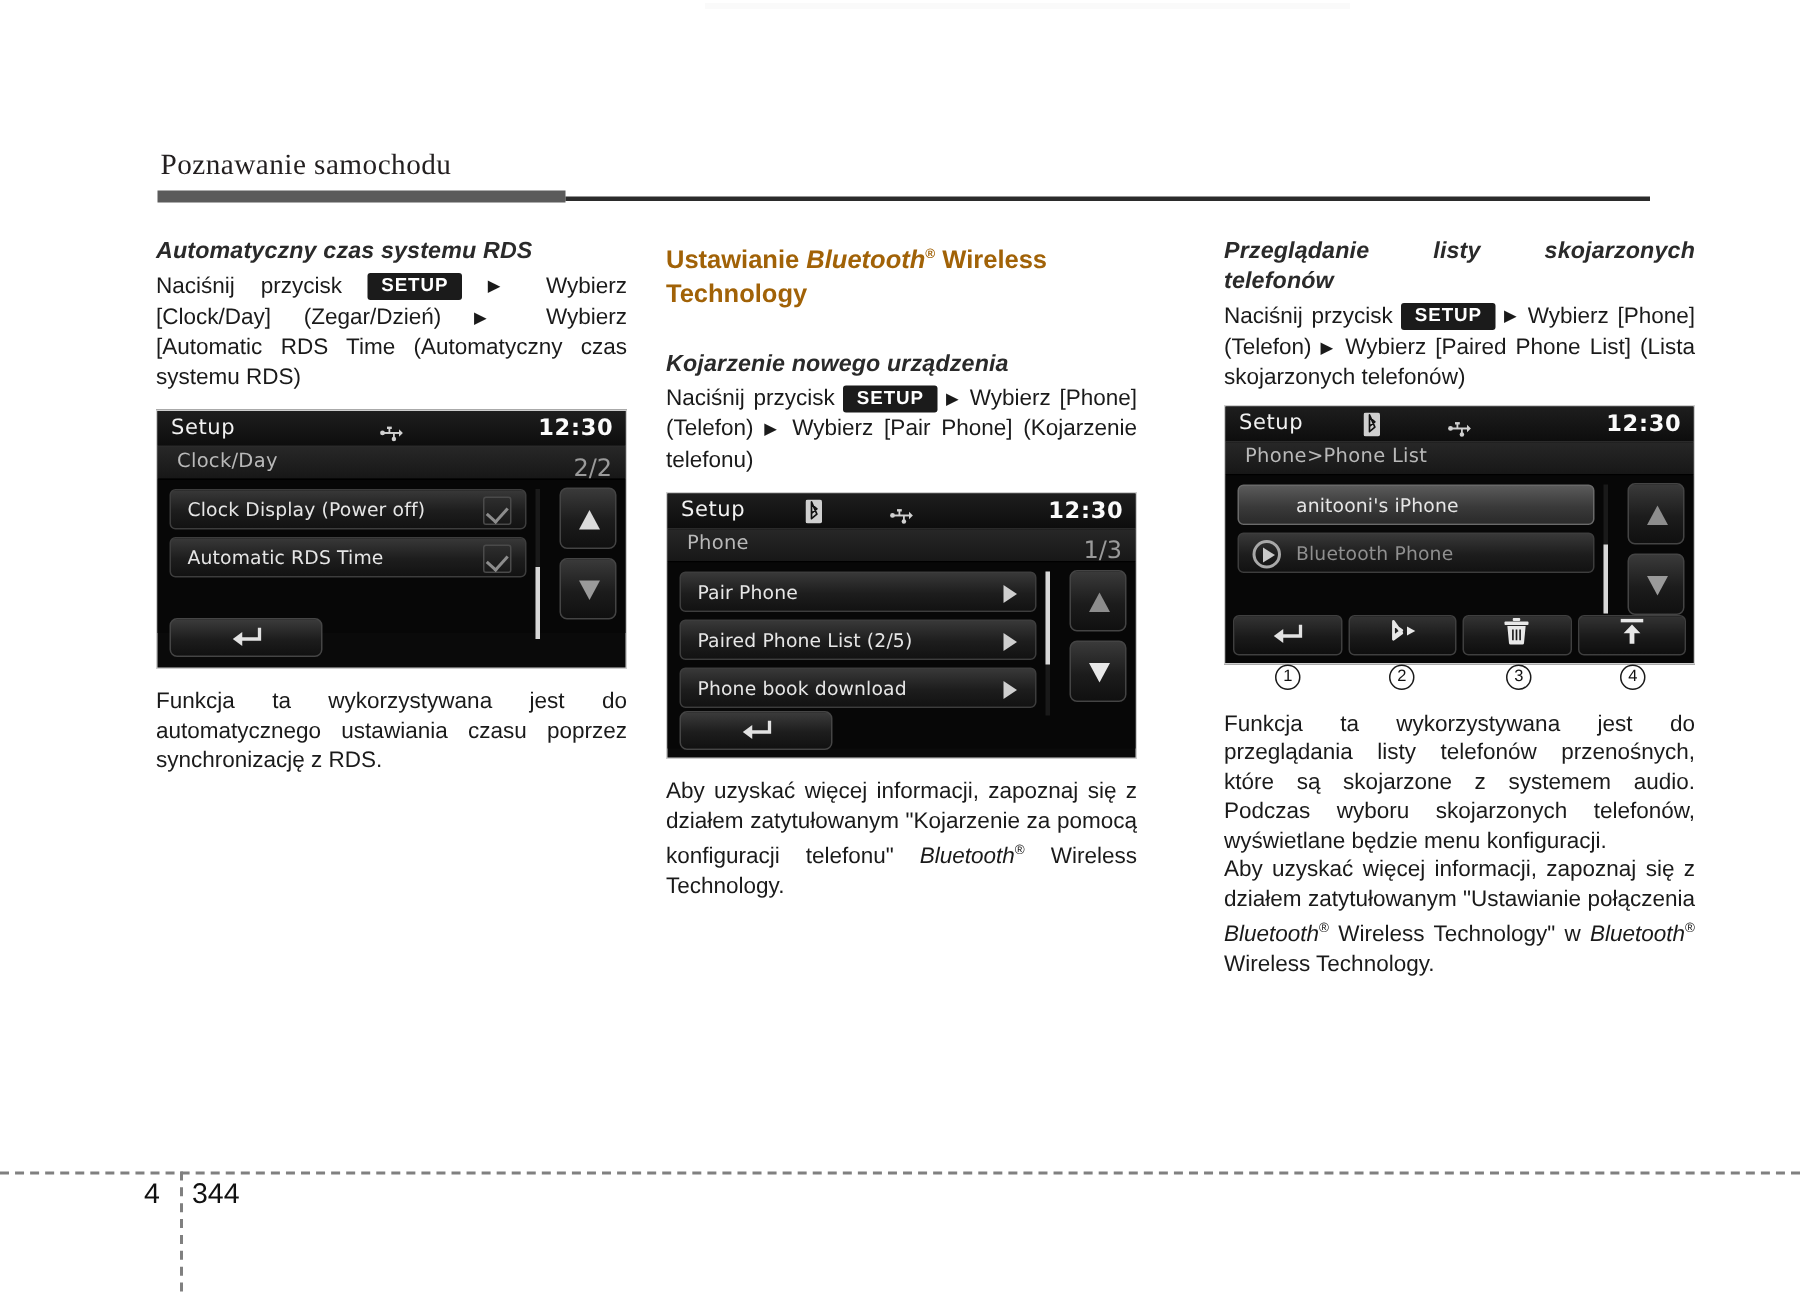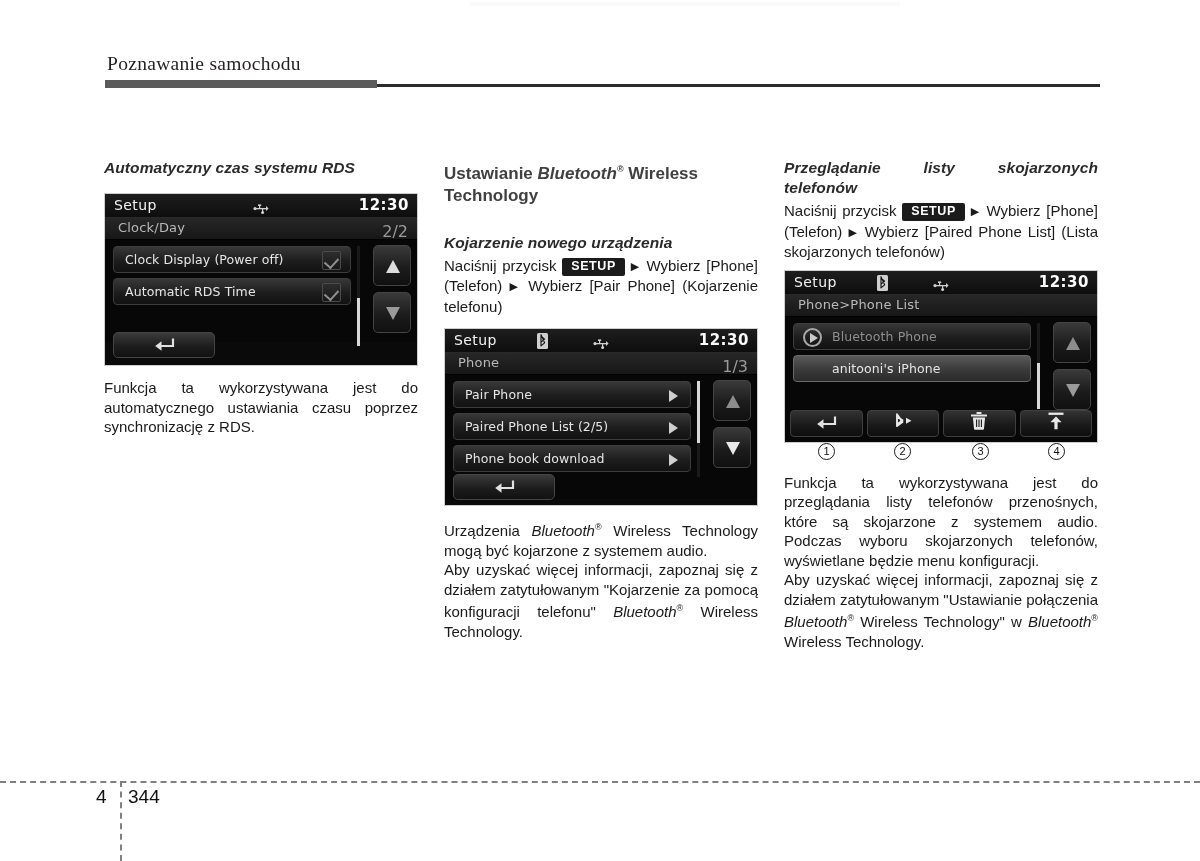--- a/index.html
+++ b/index.html
@@ -17,52 +17,53 @@
   .page-header {
     position:absolute; left:105px; top:52px; width:995px;
   }
   .page-header .chapter-title {
     font-family:"Liberation Serif", serif;
     font-size:19.5px;
     letter-spacing:.3px;
     color:#231f20;
     line-height:24px;
     padding-left:2px;
+    margin-top:47px;
   }
   .header-rule { position:relative; height:9px; margin-top:4px; }
   .header-rule .thick {
     position:absolute; left:0; top:0; width:272px; height:8px;
     background:#5b5b5b;
   }
   .header-rule .thin {
     position:absolute; left:272px; top:4px; right:0; height:3px;
     background:#2b2b2b;
   }
 
   
   .col { position:absolute; top:138px; width:314px;margin-top:20px; }
   .col-1 { left:104px; }
   .col-2 { left:444px; }
-  .col-3 { left:784px; }
+  .col-3 { left:816px; }
 
   
   .sec-title {
     font-size:15.5px;
     font-weight:bold;
     font-style:italic;
     color:#2a2a2a;
     line-height:20px;
     margin:0 0 3px 0;
     letter-spacing:.1px;
   }
   .sec-title.justify { text-align:justify; text-align-last:left; }
   .big-title {
     font-size:17px;
     font-weight:bold;
-    color:#404040;
+    color:#a16207;
     line-height:22px;
     margin:0 0 4px 0;
   }
   .big-title em { font-style:italic; }
   p.body {
     font-size:15px;
     line-height:19.5px;
     margin:0 0 0 0;
     text-align:justify;
     text-align-last:left;
@@ -282,20 +283,28 @@
   <div class="header-rule">
     <div class="thick"></div>
     <div class="thin"></div>
   </div>
 </div>
 
 <div class="col col-1">
 
   <div class="sec-title">Automatyczny czas systemu RDS</div>
 
+  <p class="body">
+    <span>Naciśnij  przycisk</span>
+    <span class="keycap">SETUP</span>
+    <span class="arr">▶</span>
+    <span>Wybierz [Clock/Day]  (Zegar/Dzień)</span>
+    <span class="arr">▶</span>
+    <span>Wybierz [Automatic  RDS Time  (Automatyczny czas systemu RDS)</span>
+  </p>
 
   <div class="spacer-12"></div>
 
   <div class="device" style="height:173px;">
     <div class="dev-titlebar">
       <span class="dev-title">Setup</span>
       <span class="icon-usb" style="left:148px;">
         <svg width="16" height="12" viewBox="0 0 16 12">
             <g fill="#d0d0d0">
           <rect x="2" y="5" width="11" height="1.3"></rect>
@@ -448,23 +457,20 @@
                 <path d="M8.5 6.3 L8.5 15.7 L2.2 11z" fill="#e2e2e2"></path>
               </svg>
           </span>
         </div>
       </div>
     </div>
   </div>
 
   <div class="spacer-12"></div>
 
-  <p class="body">
-    <span>Urządzenia         </span><em>Bluetooth</em><span class="sup">®</span><span>       Wireless Technology  mogą  być  kojarzone  z systemem audio.</span>
-  </p>
 
   <p class="body">
     <span>Aby uzyskać więcej informacji, zapoznaj się z działem zatytułowanym "Kojarzenie za     pomocą     konfiguracji     telefonu" </span><em>Bluetooth</em><span class="sup">®</span><span> Wireless Technology.</span>
   </p>
 </div>
 
 <div class="col col-3">
 
   <div class="sec-title justify">Przeglądanie     listy     skojarzonych telefonów</div>
 
@@ -503,26 +509,26 @@
       </span>
       <span class="dev-clock">12:30</span>
     </div>
     <div class="dev-subbar">
       <span class="dev-sub-label">Phone&gt;Phone List</span>
       <span class="dev-sub-page"></span>
     </div>
     <div class="dev-body" style="height:125px;">
 
       <div class="list-area">
+        <div class="row sel">
+          <span class="row-label indent">anitooni's iPhone</span>
+        </div>
         <div class="row">
           <span class="play-circle"></span>
           <span class="row-label dim indent">Bluetooth Phone</span>
-        </div>
-        <div class="row sel">
-          <span class="row-label indent">anitooni's iPhone</span>
         </div>
       </div>
 
       <div class="scrolltrack" style="left:252px; top:6px; height:86px;">
         <div class="scrollthumb" style="top:40px; height:46px;"></div>
       </div>
 
       <div class="navbtns" style="top:5px;">
         <div class="navbtn dim">
           <span class="up"></span>

